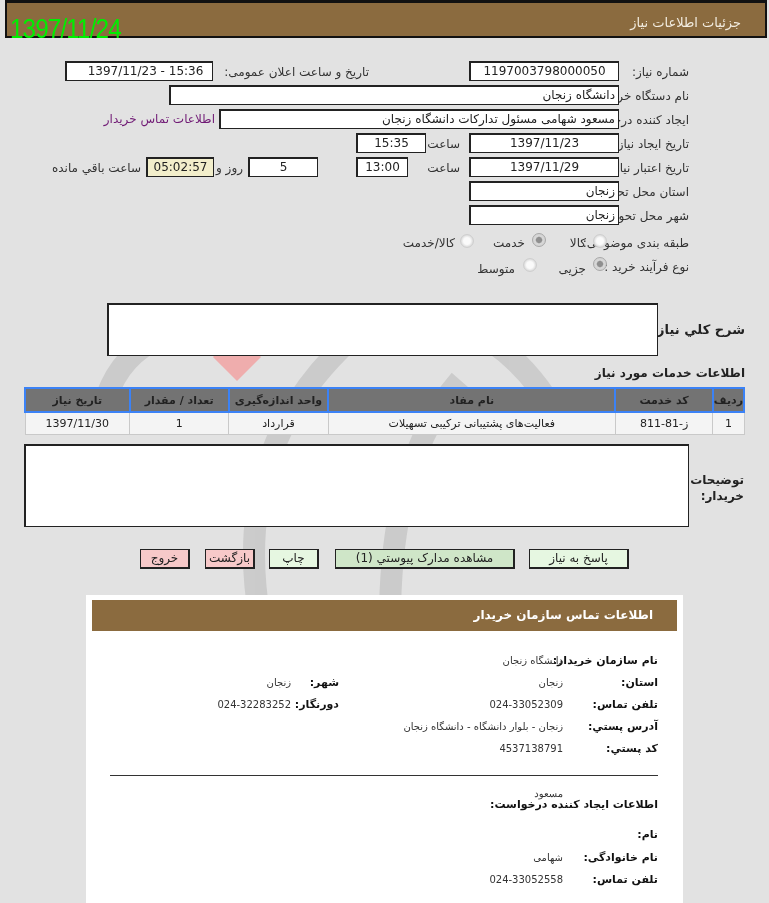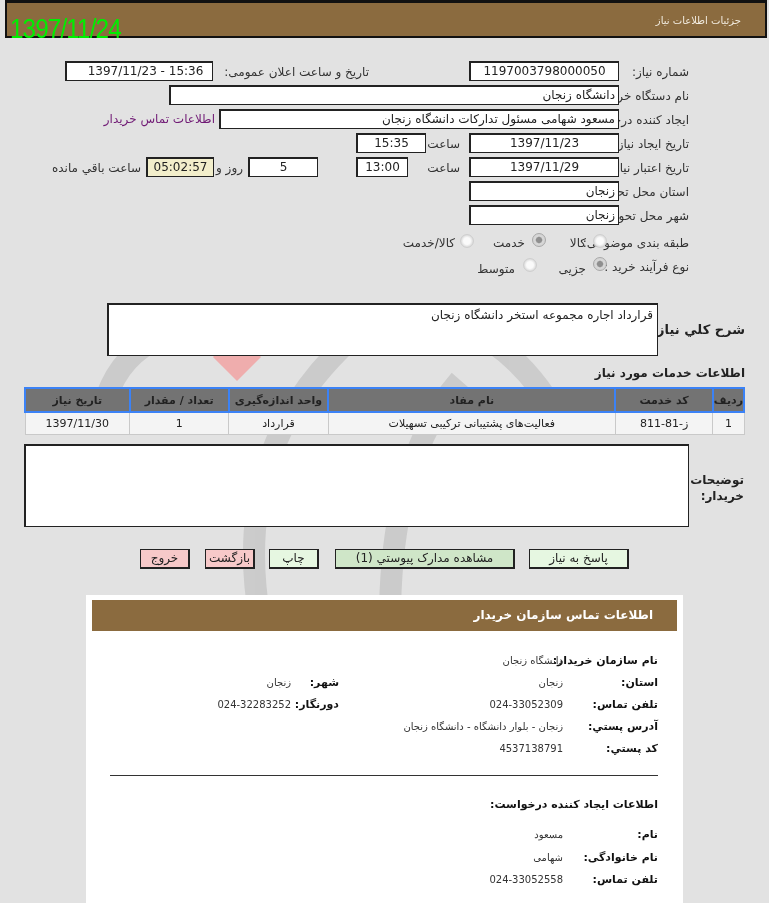--- a/index.html
+++ b/index.html
@@ -11,21 +11,21 @@
     color: #222;
     position: relative;
   }
   .abs { position: absolute; }
   .topbar {
     left: 5px; top: 0; width: 762px; height: 38px;
     background: #8b6b3f;
     border: 2px solid #111; border-top-width: 3px;
   }
   .topbar-title {
-    right: 24px; top: 12px; color: #f2ece0; font-size: 10px; direction: rtl;
+    right: 24px; top: 12px; color: #f2ece0; font-size: 13px; direction: rtl;
   }
   .stamp {
     left: 10px; top: 14px; color: #00ee00;
     font-family: "Liberation Sans Narrow", "Liberation Sans", sans-serif;
     font-size: 27px; letter-spacing: -1px; transform: scaleX(0.9); transform-origin: left;
   }
   .lbl { direction: rtl; font-size: 12px; color: #333; white-space: nowrap; }
   .box {
     background: #fff; border: 1px solid #222; border-top-width: 2px; border-left-width: 2px;
     font-size: 12px; color: #222; white-space: nowrap; overflow: hidden; height: 20px; line-height: 17px;
@@ -119,21 +119,20 @@
 <div class="abs rlbl" style="right:314px; top:236px;">کالا/خدمت</div>
 
 <div class="abs lbl" style="right:80px; top:260px;">نوع فرآیند خرید :</div>
 <div class="abs radio on" style="left:593px; top:257px;"></div>
 <div class="abs rlbl" style="right:183px; top:262px;">جزیی</div>
 <div class="abs radio" style="left:523px; top:258px;"></div>
 <div class="abs rlbl" style="right:254px; top:262px;">متوسط</div>
 
 <div class="abs bold" style="right:24px; top:322px; direction:rtl; font-size:13px;">شرح کلي نیاز:</div>
 <div class="abs textarea" style="left:107px; top:303px; width:551px; height:53px;">
-  <div>قرارداد اجاره مجموعه استخر دانشگاه زنجان</div>
 </div>
 
 <div class="abs bold" style="right:24px; top:366px; direction:rtl; font-size:12px;">اطلاعات خدمات مورد نیاز</div>
 <table class="abs grid" style="left:24px; top:387px; width:721px;">
   <thead>
     <tr>
       <th style="width:28px;">ردیف</th>
       <th style="width:98px;">کد خدمت</th>
       <th style="width:290px;">نام مفاد</th>
       <th style="width:100px;">واحد اندازه‌گیری</th>
@@ -187,19 +186,19 @@
 <div class="abs pv" style="right:206px; top:721px;">زنجان - بلوار دانشگاه - دانشگاه زنجان</div>
 
 <div class="abs pl" style="right:111px; top:742px;">کد پستي:</div>
 <div class="abs pv" style="right:206px; top:743px;">4537138791</div>
 
 <div class="abs" style="left:110px; top:775px; width:548px; height:1px; background:#333;"></div>
 
 <div class="abs pl" style="right:111px; top:798px;">اطلاعات ایجاد کننده درخواست:</div>
 
 <div class="abs pl" style="right:111px; top:828px;">نام:</div>
-<div class="abs pv" style="right:206px; top:829px;font-family:Liberation Serif, serif;">مسعود</div>
+<div class="abs pv" style="right:206px; top:788px;font-family:Liberation Serif, serif;">مسعود</div>
 
 <div class="abs pl" style="right:111px; top:851px;">نام خانوادگی:</div>
 <div class="abs pv" style="right:206px; top:852px;">شهامی</div>
 
 <div class="abs pl" style="right:111px; top:873px;">تلفن تماس:</div>
 <div class="abs pv" style="right:206px; top:874px;">024-33052558</div>
 
 </body></html>

